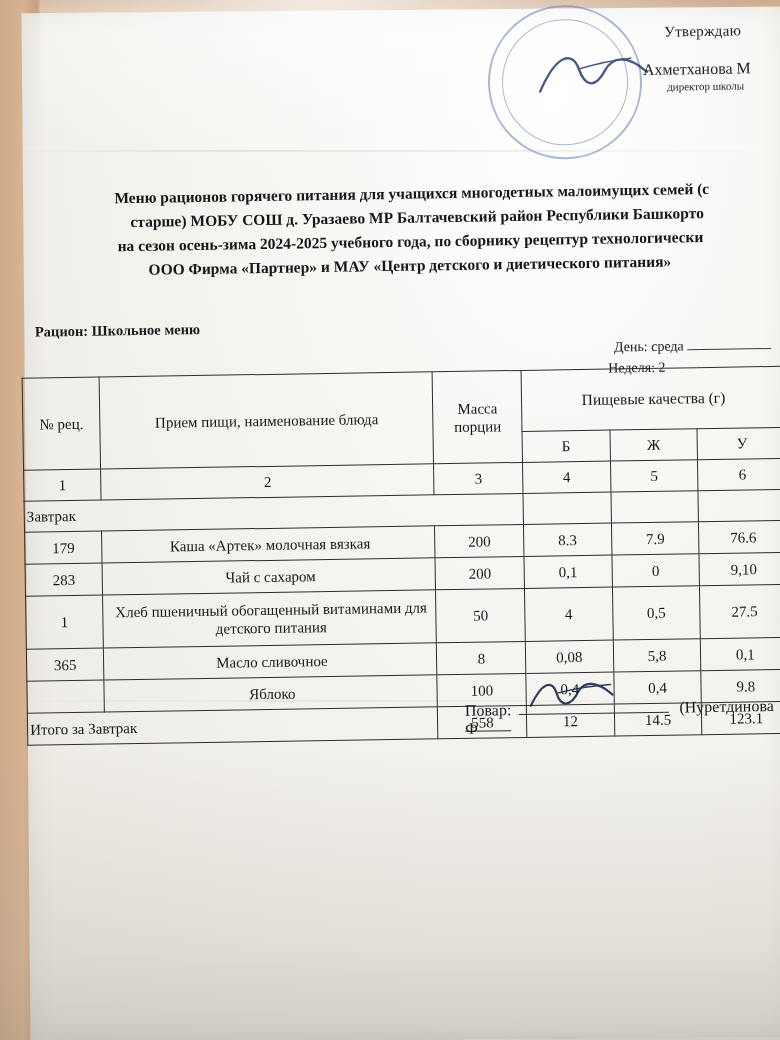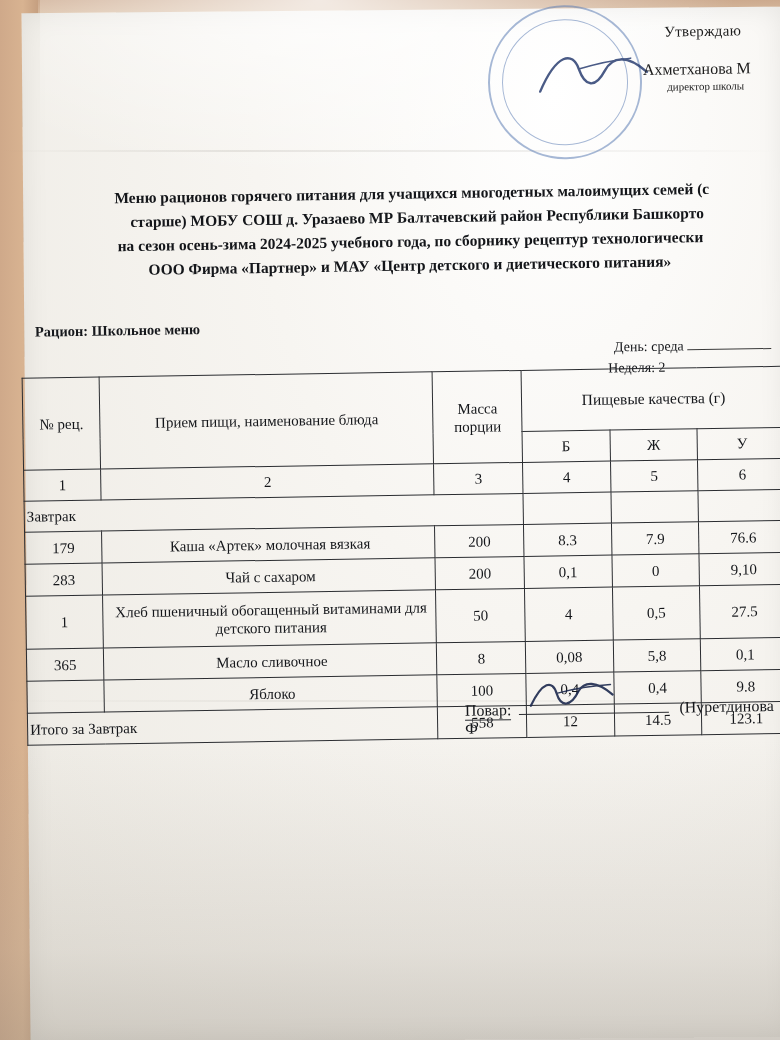--- a/index.html
+++ b/index.html
@@ -202,21 +202,21 @@
     font-size: 15px;
   }
 
   .cook {
     position: absolute;
     left: 460px;
     top: 700px;
     font-size: 16px;
     color: #15171b;
   }
-  .cook .label { border-bottom: 1px solid #2b2d31; padding-bottom: 1px; }
+  .cook .label { border-bottom: 1px solid #2b2d31; padding-bottom: 12px; }
   .cook .sigline {
     display: inline-block;
     width: 150px;
     border-bottom: 1px solid #2b2d31;
     height: 16px;
     margin: 0 4px;
     position: relative;
   }
   .sig-svg {
     position: absolute;

